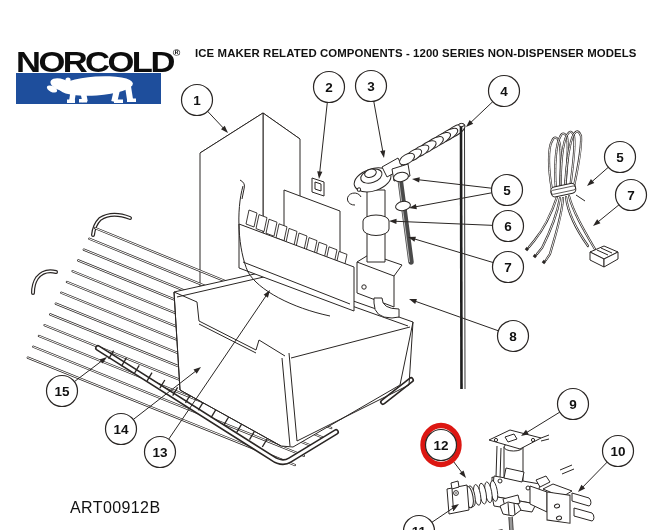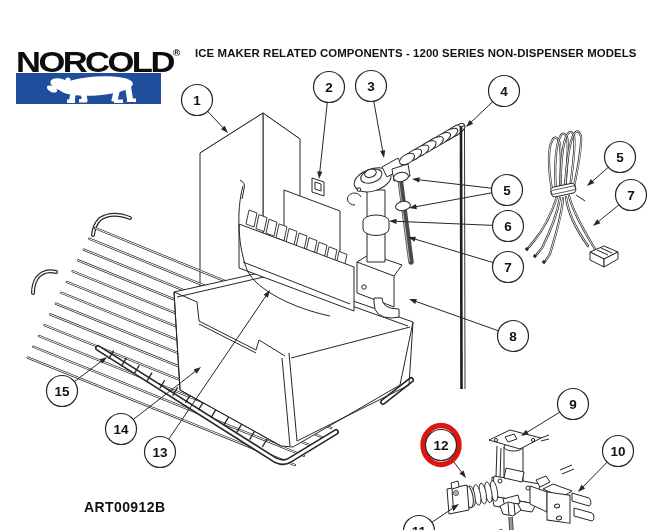--- a/index.html
+++ b/index.html
@@ -5,21 +5,21 @@
   html,body{margin:0;padding:0;background:#fff;}
   .stage{position:relative;width:652px;height:530px;background:#ffffff;overflow:hidden;
          font-family:"Liberation Sans",sans-serif;color:#1a1a1a;margin-top:40px;}
   .title{position:absolute;left:195px;top:7px;width:457px;text-align:left;
          font-size:11.4px;font-weight:bold;letter-spacing:.1px;color:#111;}
   .logo{position:absolute;left:15px;top:5px;width:148px;height:60px;}
   .brand{position:absolute;left:1px;top:0;font-weight:bold;font-size:27px;color:#0d0d0d;
          letter-spacing:-2px;transform:scale(1.28,1.12);transform-origin:left top;white-space:nowrap;}
   .brand .reg{font-size:8px;letter-spacing:0;vertical-align:14px;}
   .bearbox{position:absolute;left:1px;top:28px;width:145px;height:31px;background:#1e4e9c;}
-  .artid{position:absolute;left:84px;top:459px;font-size:14px;font-weight:bold;letter-spacing:.4px;color:#111;}
+  .artid{position:absolute;left:70px;top:459px;font-size:16px;font-weight:normal;letter-spacing:.4px;color:#111;}
   svg.art{position:absolute;left:0;top:0;}
   .ln{stroke:#2a2624;fill:none;stroke-width:1;}
   .wh{fill:#ffffff;stroke:#2a2624;stroke-width:1;}
 </style>
 </head>
 <body>
 
 <div class="stage">
 
   <div class="logo">

